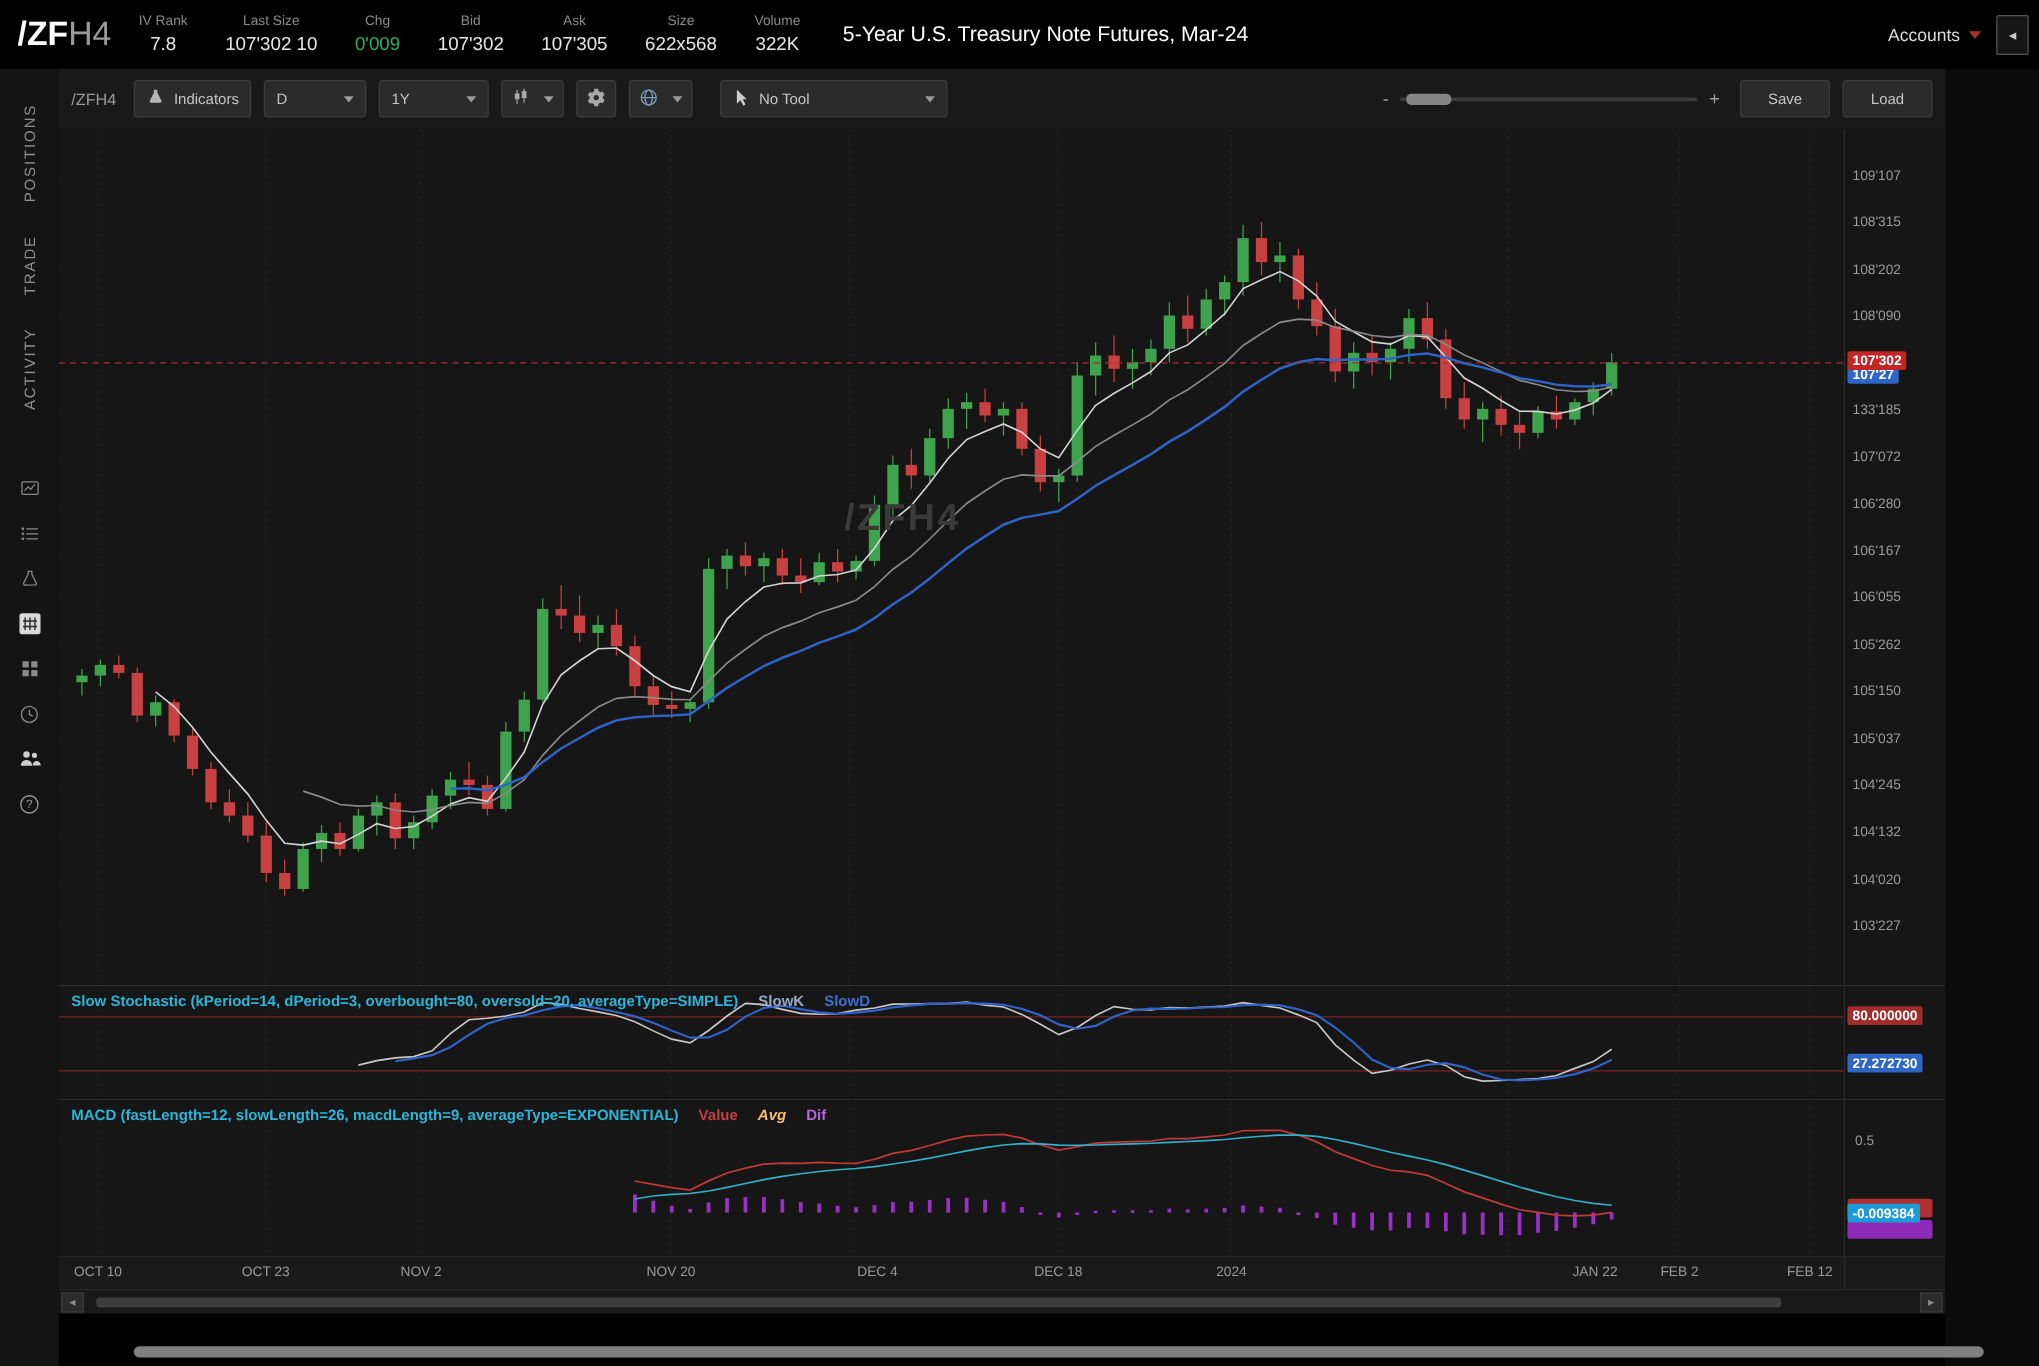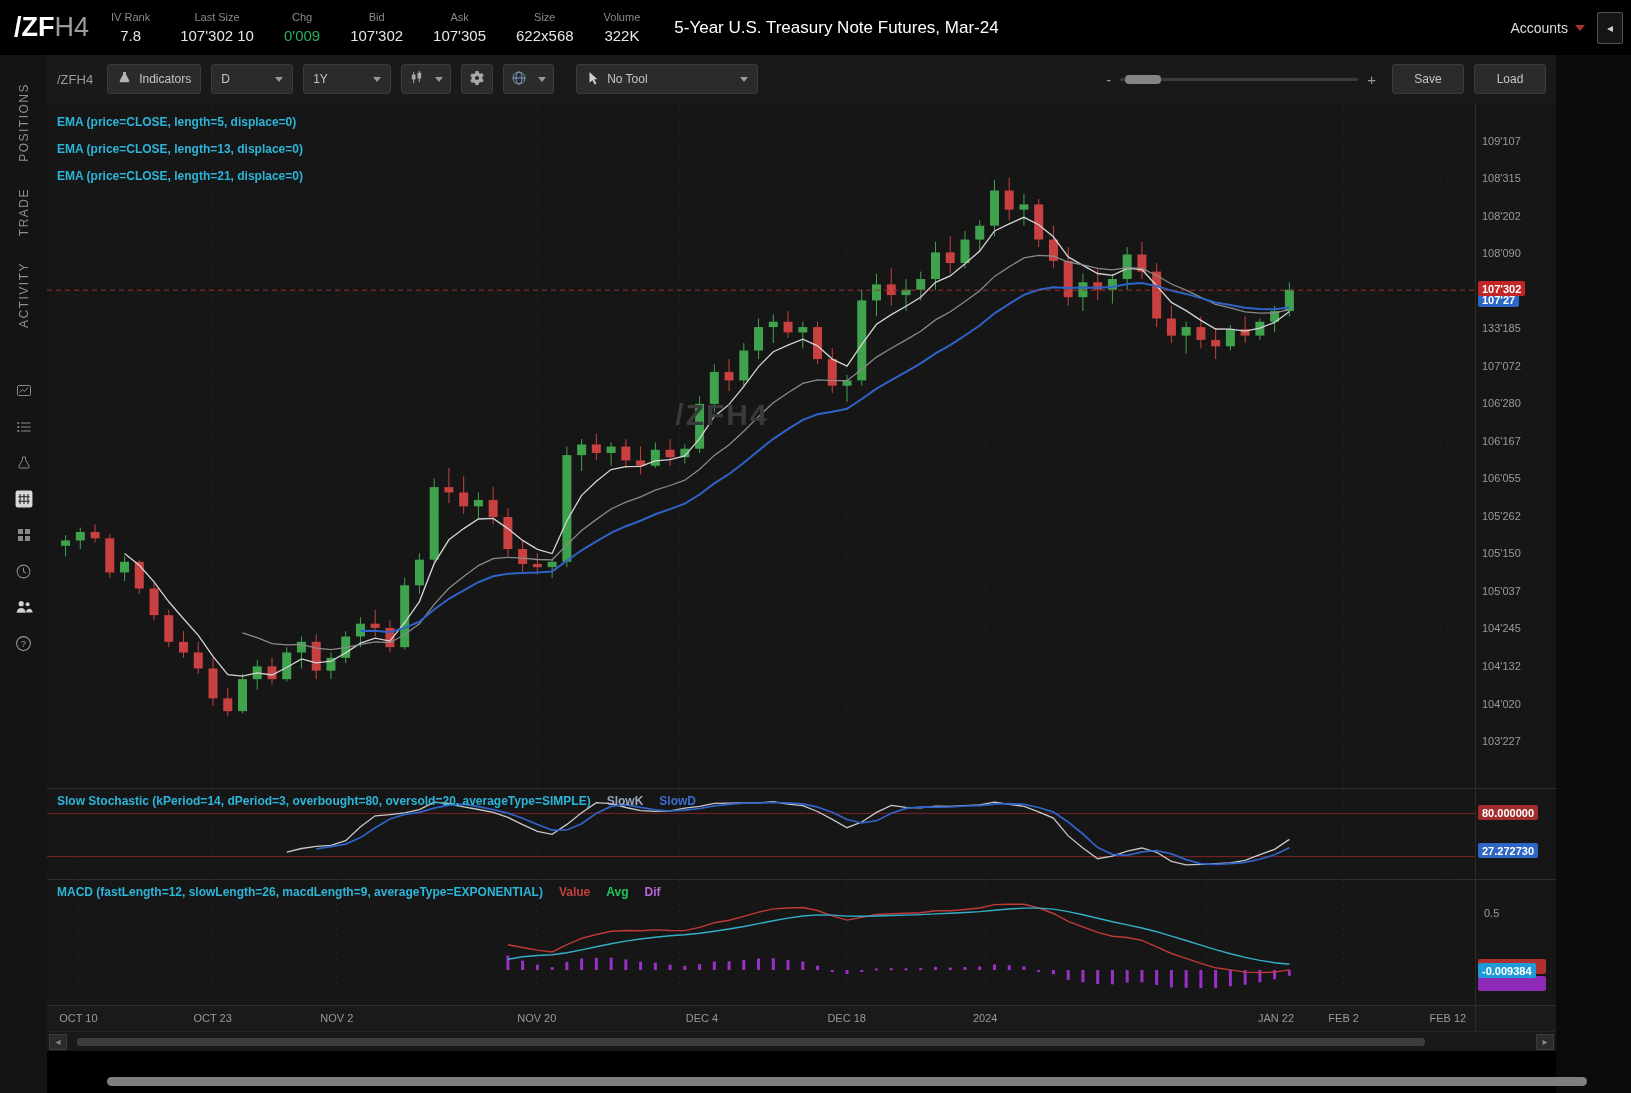--- a/index.html
+++ b/index.html
@@ -492,25 +492,20 @@
               <rect x="1208.3709397590362" y="218.7305295950152" width="9" height="13.870716510904458" fill="#3fa34d"></rect>
               <line x1="1227.615469879518" y1="202.72585669781986" x2="1227.615469879518" y2="229.40031152648032" stroke="#3fa34d"></line>
               <rect x="1223.115469879518" y="208.06074766355167" width="9" height="10.669781931463547" fill="#3fa34d"></rect>
               <line x1="1242.36" y1="179.2523364485988" x2="1242.36" y2="213.39563862928344" stroke="#3fa34d"></line>
               <rect x="1237.86" y="186.721183800623" width="9" height="21.339563862928657" fill="#3fa34d"></rect>
               <polyline points="77.5,450.5 92.3,462.2 107.0,478.8 121.8,498.8 136.5,515.7 151.3,532.3 166.0,553.3 180.8,571.6 195.5,573.1 210.2,569.9 225.0,572.0 239.7,564.5 254.5,555.9 269.2,559.8 284.0,558.2 298.7,549.9 313.5,540.2 328.2,535.1 342.9,538.1 357.7,519.5 372.4,498.6 387.2,460.4 401.9,436.8 416.7,425.6 431.4,416.0 446.2,415.4 460.9,425.6 475.6,437.4 490.4,446.3 505.1,450.5 519.9,417.7 534.6,392.3 549.4,378.2 564.1,366.6 578.9,363.6 593.6,363.3 608.3,357.8 623.1,356.6 637.8,353.0 652.6,335.6 667.3,313.4 682.1,301.4 696.8,283.4 711.6,263.6 726.3,248.7 741.0,242.2 755.8,236.2 770.5,242.8 785.3,256.1 800.0,263.2 814.8,241.3 829.5,221.3 844.3,211.6 859.0,203.3 873.7,194.2 888.5,179.3 903.2,172.9 918.0,160.8 932.7,148.1 947.5,127.9 962.2,120.8 977.0,114.3 991.7,121.7 1006.4,133.8 1021.2,153.9 1035.9,162.4 1050.7,170.5 1065.4,172.3 1080.2,165.4 1094.9,166.5 1109.7,182.8 1124.4,199.4 1139.1,207.6 1153.9,217.4 1168.6,226.0 1183.4,226.1 1198.1,228.2 1212.9,225.1 1227.6,219.4 1242.4,208.5" fill="none" stroke="#d4d4d4" stroke-width="1.3"></polyline>
               <polyline points="195.5,529.9 210.2,534.7 225.0,540.6 239.7,541.9 254.5,541.4 269.2,545.2 284.0,546.6 298.7,544.7 313.5,541.3 328.2,538.9 342.9,539.7 357.7,531.5 372.4,520.8 387.2,501.3 401.9,485.3 416.7,473.6 431.4,462.6 446.2,455.7 460.9,454.3 475.6,455.2 490.4,456.5 505.1,456.8 519.9,441.9 534.6,427.5 549.4,416.4 564.1,406.0 578.9,399.1 593.6,393.9 608.3,387.2 623.1,382.5 637.8,377.2 652.6,366.3 667.3,352.4 682.1,341.7 696.8,328.2 711.6,313.4 726.3,299.8 741.0,289.8 755.8,280.4 770.5,276.9 785.3,277.7 800.0,277.7 814.8,266.2 829.5,254.1 844.3,245.2 859.0,236.9 873.7,228.2 888.5,216.9 903.2,208.8 918.0,198.5 932.7,187.7 947.5,173.4 962.2,163.8 977.0,154.9 991.7,152.3 1006.4,153.1 1021.2,159.0 1035.9,161.9 1050.7,165.4 1065.4,166.9 1080.2,164.7 1094.9,165.3 1109.7,172.5 1124.4,181.0 1139.1,187.2 1153.9,194.3 1168.6,201.3 1183.4,204.8 1198.1,208.8 1212.9,210.2 1227.6,209.9 1242.4,206.6" fill="none" stroke="#8a8a8a" stroke-width="1.3"></polyline>
               <polyline points="313.5,527.9 328.2,527.7 342.9,529.2 357.7,524.9 372.4,518.7 387.2,506.5 401.9,495.8 416.7,487.4 431.4,479.2 446.2,473.3 460.9,470.8 475.6,469.9 490.4,469.4 505.1,468.4 519.9,457.8 534.6,447.3 549.4,438.4 564.1,429.8 578.9,423.2 593.6,417.7 608.3,411.3 623.1,406.1 637.8,400.6 652.6,391.5 667.3,380.4 682.1,371.0 696.8,359.8 711.6,347.5 726.3,335.8 741.0,326.1 755.8,316.8 770.5,311.3 785.3,308.7 800.0,305.8 814.8,296.0 829.5,285.6 844.3,277.1 859.0,268.9 873.7,260.4 888.5,250.3 903.2,242.1 918.0,232.5 932.7,222.5 947.5,210.3 962.2,200.8 977.0,191.8 991.7,186.8 1006.4,184.2 1021.2,185.1 1035.9,184.5 1050.7,184.7 1065.4,183.9 1080.2,181.0 1094.9,179.9 1109.7,183.1 1124.4,187.6 1139.1,190.9 1153.9,195.1 1168.6,199.5 1183.4,201.9 1198.1,204.7 1212.9,206.0 1227.6,206.2 1242.4,204.4" fill="none" stroke="#2f63c8" stroke-width="2"></polyline>
               <line x1="0" y1="187.2226635514018" x2="1428" y2="187.2226635514018" stroke="#a03030" stroke-dasharray="5,4"></line>
             </svg>
-          <div class="ema-labels">
-            <div>EMA (price=CLOSE, length=5, displace=0)</div>
-            <div>EMA (price=CLOSE, length=13, displace=0)</div>
-            <div>EMA (price=CLOSE, length=21, displace=0)</div>
-          </div>
           <div class="watermark">/ZFH4</div>
         </div>
         <div class="axis" id="price-axis">
           <div class="badge behind" id="bid-badge" style="top: 189.223px; background: rgb(45, 102, 196);">107'27</div>
           <div class="badge" id="last-badge" style="top: 178.223px; background: rgb(194, 37, 37);">107'302</div>
         <div class="ptick" style="top: 31.8487px;">109'107</div>
             <div class="ptick" style="top: 69.353px;">108'315</div>
             <div class="ptick" style="top: 106.868px;">108'202</div>
             <div class="ptick" style="top: 144.372px;">108'090</div>
             <div class="ptick" style="top: 219.402px;">133'185</div>
@@ -625,21 +620,21 @@
               <rect x="1196.6264096385542" y="90" width="3" height="14.712275010751597" fill="#9b30c8"></rect>
               <rect x="1211.3709397590362" y="90" width="3" height="12.197026265214234" fill="#9b30c8"></rect>
               <rect x="1226.115469879518" y="90" width="3" height="9.353886008253951" fill="#9b30c8"></rect>
               <rect x="1240.86" y="90" width="3" height="5.7181945815176505" fill="#9b30c8"></rect>
               <polyline points="460.9,64.8 475.6,67.5 490.4,70.1 505.1,72.0 519.9,64.7 534.6,58.4 549.4,54.5 564.1,51.3 578.9,50.5 593.6,50.7 608.3,49.9 623.1,50.5 637.8,50.6 652.6,47.4 667.3,42.7 682.1,40.3 696.8,36.4 711.6,32.1 726.3,28.9 741.0,28.0 755.8,27.5 770.5,30.5 785.3,35.8 800.0,40.1 814.8,37.4 829.5,34.5 844.3,33.7 859.0,33.3 873.7,32.8 888.5,30.8 903.2,30.8 918.0,29.5 932.7,28.0 947.5,24.6 962.2,24.3 977.0,24.3 991.7,28.0 1006.4,33.5 1021.2,41.4 1035.9,46.9 1050.7,52.4 1065.4,56.2 1080.2,57.5 1094.9,60.3 1109.7,66.8 1124.4,73.5 1139.1,78.3 1153.9,83.3 1168.6,87.8 1183.4,89.9 1198.1,92.1 1212.9,92.6 1227.6,92.1 1242.4,89.9" fill="none" stroke="#c03a3a" stroke-width="1.4"></polyline>
               <polyline points="460.9,79.2 475.6,76.8 490.4,75.5 505.1,74.8 519.9,72.8 534.6,69.9 549.4,66.8 564.1,63.7 578.9,61.1 593.6,59.0 608.3,57.2 623.1,55.8 637.8,54.8 652.6,53.3 667.3,51.2 682.1,49.0 696.8,46.5 711.6,43.6 726.3,40.7 741.0,38.1 755.8,36.0 770.5,34.9 785.3,35.1 800.0,36.1 814.8,36.3 829.5,36.0 844.3,35.5 859.0,35.1 873.7,34.6 888.5,33.9 903.2,33.2 918.0,32.5 932.7,31.6 947.5,30.2 962.2,29.0 977.0,28.1 991.7,28.1 1006.4,29.1 1021.2,31.6 1035.9,34.7 1050.7,38.2 1065.4,41.8 1080.2,44.9 1094.9,48.0 1109.7,51.7 1124.4,56.1 1139.1,60.5 1153.9,65.1 1168.6,69.6 1183.4,73.7 1198.1,77.4 1212.9,80.4 1227.6,82.7 1242.4,84.2" fill="none" stroke="#35aec8" stroke-width="1.4"></polyline>
             </svg>
           <div class="study-label">
             <span class="main-lbl">MACD (fastLength=12, slowLength=26, macdLength=9, averageType=EXPONENTIAL)</span>
             <span class="leg" style="color: rgb(195, 64, 64);">Value</span>
-            <span class="leg" style="color: #22c55e;">Avg</span>
+            <span class="leg" style="color: #fdba74; font-style: italic;">Avg</span>
             <span class="leg" style="color: rgb(183, 101, 216);">Dif</span>
           </div>
         </div>
         <div class="axis" id="macd-axis">
           <div class="mgrid-lbl" id="macd-grid-lbl" style="top: 27px;">0.5</div>
           <div class="sliver" id="macd-sliver-red" style="background: rgb(176, 48, 48); top: 79.051px;"></div>
           <div class="badge" id="macd-badge" style="background-color: rgb(30, 155, 215); top: 83.051px;">-0.009384</div>
           <div class="sliver" id="macd-sliver-purple" style="background: rgb(141, 43, 184); top: 96.051px;"></div>
         </div>
       </div>

